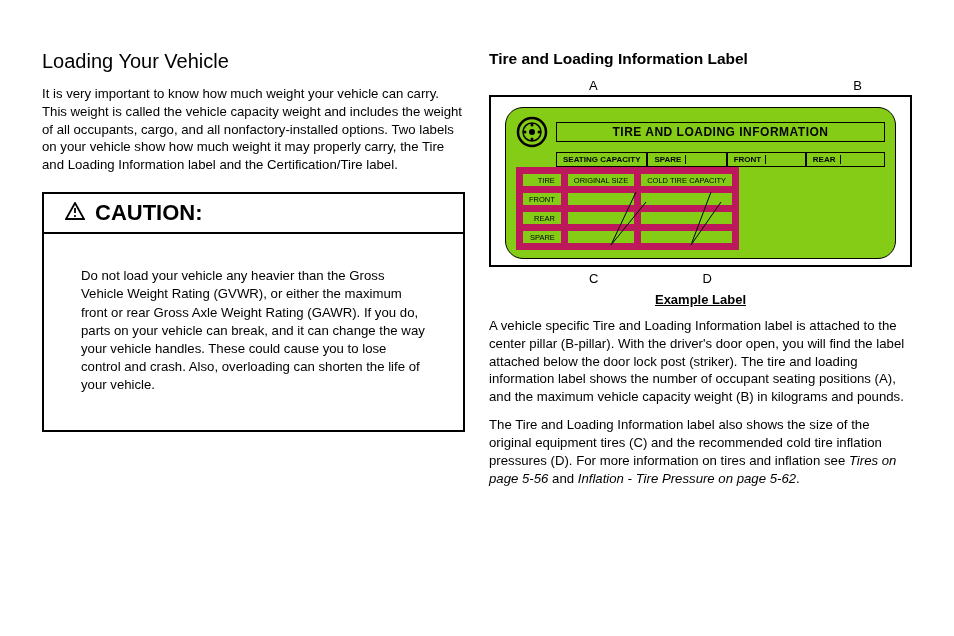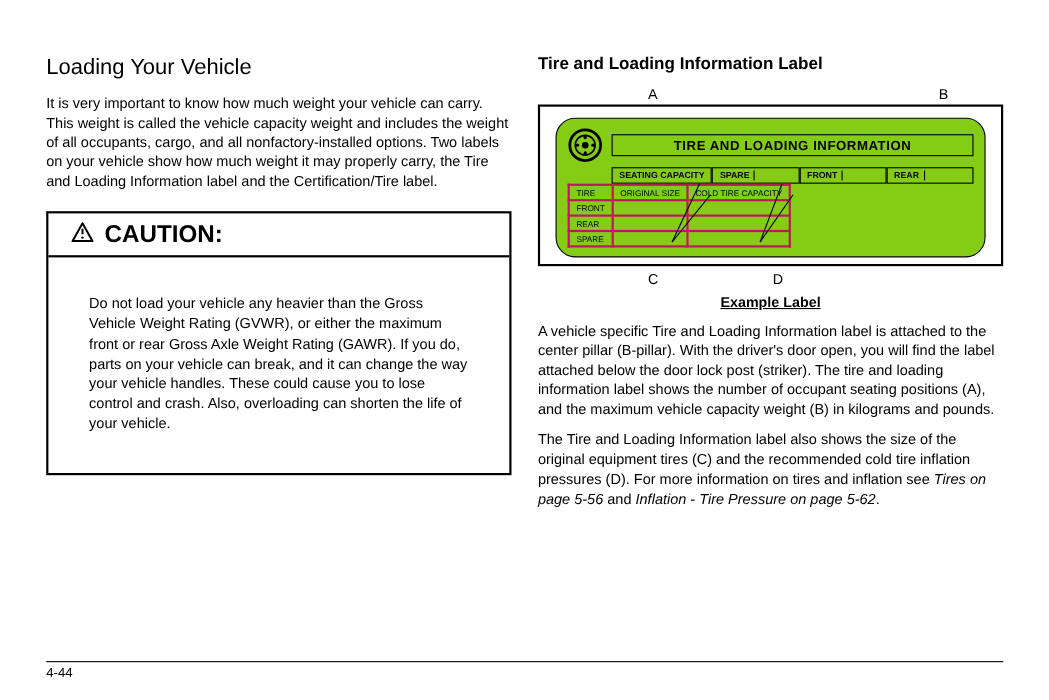--- a/index.html
+++ b/index.html
@@ -125,22 +125,23 @@
   }
   .tire-grid-wrap {
     display: flex;
     gap: 6px;
   }
   .tire-grid {
     border-collapse: collapse;
     font-size: 7.5px;
   }
   .tire-grid td {
-    border: 2px solid #be185d;
+    border: 7px solid #be185d;
     padding: 1.5px 6px;
+    text-align: right;
   }
   .owners {
     flex: 0 0 auto;
     font-size: 7.5px;
     text-align: center;
     line-height: 1.3;
     padding: 2px 2px;
   }
   .caption {
     text-align: center;
@@ -283,16 +284,13 @@
       <div class="caption">Example Label</div>
 
       <p>A vehicle specific Tire and Loading Information label is attached to the center pillar (B-pillar). With the driver's door open, you will find the label attached below the door lock post (striker). The tire and loading information label shows the number of occupant seating positions (A), and the maximum vehicle capacity weight (B) in kilograms and pounds.</p>
       <p>
         <span>The Tire and Loading Information label also shows the size of the original equipment tires (C) and the recommended cold tire inflation pressures (D). For more information on tires and inflation see </span><span class="ref">Tires on page 5-56</span><span> and </span><span class="ref">Inflation - Tire Pressure on page 5-62</span><span>.</span>
       </p>
     </div>
 
   </div>
 
-  <div class="footer">
-    <span>4-44</span>
-  </div>
 </div>
 
 </body></html>

